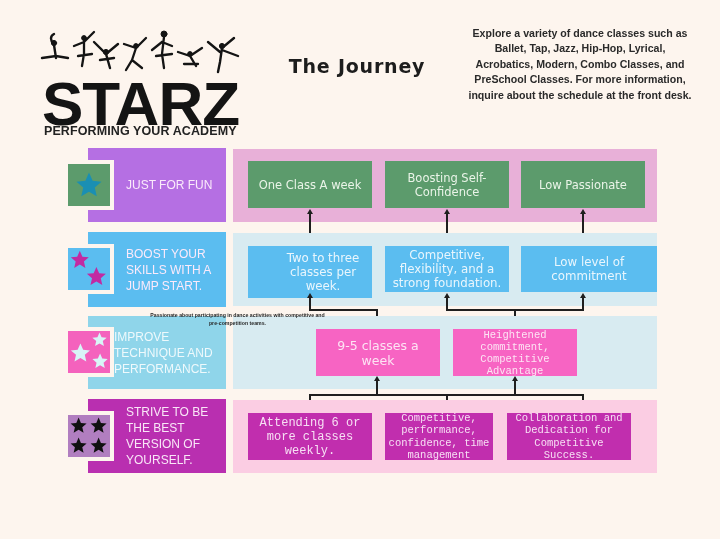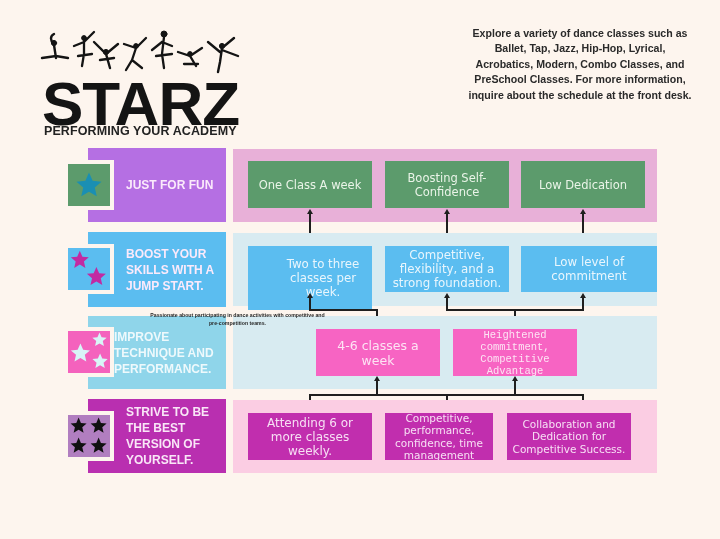--- a/index.html
+++ b/index.html
@@ -42,21 +42,21 @@
       font-weight: bold; font-size: 10.6px; line-height: 15.4px;
       color: #2a2a2a;
     }
 
     
     .label-box {
       left: 88px; width: 138px;
       display: flex; align-items: center;
       padding-left: 38px; padding-right: 4px;
       color: #fbeafb;
-      font-weight: bold; font-size: 12px; line-height: 16px;
+      font-weight: normal; font-size: 12px; line-height: 16px;
       text-transform: uppercase;
     }
     .icon-tile {
       left: 64px; width: 50px; height: 50px;
       border: 4px solid #fdf5ee;
       display: flex; align-items: center; justify-content: center;
     }
     .icon-tile svg { display: block; }
 
     
@@ -67,21 +67,21 @@
       display: flex; align-items: center; justify-content: center;
       text-align: center;
       color: #f3f8f3;
       font-family: "DejaVu Sans", sans-serif;
       font-size: 11.5px; line-height: 14px;
       padding: 0 3px; overflow: hidden;
     }
     .box.green { background: #5c9b6c; color: #eaf4e8; text-align: center; }
     .box.blue { background: #5bbdf0; color: #e9f6fd; font-size: 11.8px; }
     .box.pink { background: #f764c3; color: #fde4f4; }
-    .box.magenta { background: #c12eae; color: #f7dff4; font-size: 10.5px; line-height: 12.5px; }
+    .box.magenta { background: #c12eae; color: #f7dff4; font-size: 10.5px; line-height: 12.5px; font-family: Liberation Mono, monospace; }
 
     .line { background: #1f1f1f; }
     .arrow {
       width: 0; height: 0;
       border-left: 3px solid transparent; border-right: 3px solid transparent;
       border-bottom: 5px solid #1f1f1f;
     }
 
     .note {
       left: 145px; top: 311px; width: 185px;
@@ -117,55 +117,56 @@
 
       <circle cx="184" cy="18" r="2.6"></circle>
       <path d="M184 20 L182 34 L180 44 M182 24 L170 14 M184 20 L196 10 M184 22 L200 28" stroke-width="2.4" fill="none"></path>
     </g>
   </svg>
   <div class="abs logo-word">STARZ</div>
   <div class="abs logo-sub">PERFORMING YOUR ACADEMY</div>
 </div>
 
 <div class="abs title">
+  <div>The Journey</div>
 </div>
 
 <div class="abs desc">Explore a variety of dance classes such as Ballet, Tap, Jazz, Hip-Hop, Lyrical, Acrobatics, Modern, Combo Classes, and PreSchool Classes. For more information, inquire about the schedule at the front desk.</div>
 
 <div class="abs label-box" style="top:148px;height:74px;background:#b56fe3;">
   <span>JUST FOR FUN</span>
 </div>
 <div class="abs icon-tile" style="top:160px;background:#5c9b6c;">
   <svg width="30" height="30" viewBox="0 0 24 24">
     <polygon points="12,2 14.9,8.6 22,9.3 16.6,14 18.2,21 12,17.3 5.8,21 7.4,14 2,9.3 9.1,8.6" fill="#1a8fb3"></polygon>
   </svg>
 </div>
 <div class="abs panel" style="top:149px;height:73px;background:#e8b0d8;"></div>
 <div class="abs box green" style="left:248px;top:161px;width:124px;height:47px;">One Class A week</div>
 <div class="abs box green" style="left:385px;top:161px;width:124px;height:47px;">Boosting Self-Confidence</div>
-<div class="abs box green" style="left:521px;top:161px;width:124px;height:47px;">Low Dedication</div>
+<div class="abs box green" style="left:521px;top:161px;width:124px;height:47px;">Low Passionate</div>
 
 <div class="abs line" style="left:309px;top:213px;width:2px;height:34px;"></div>
 <div class="abs arrow" style="left:307px;top:209px;"></div>
 <div class="abs line" style="left:446px;top:213px;width:2px;height:34px;"></div>
 <div class="abs arrow" style="left:444px;top:209px;"></div>
 <div class="abs line" style="left:582px;top:213px;width:2px;height:34px;"></div>
 <div class="abs arrow" style="left:580px;top:209px;"></div>
 
 <div class="abs label-box" style="top:232px;height:75px;background:#5bbdf0;">
   <span>BOOST YOUR SKILLS WITH A JUMP START.</span>
 </div>
 <div class="abs icon-tile" style="top:244px;background:#5bbdf0;">
   <svg width="42" height="42" viewBox="0 0 42 42">
     <polygon transform="translate(1,1) scale(0.9)" points="12,2 14.9,8.6 22,9.3 16.6,14 18.2,21 12,17.3 5.8,21 7.4,14 2,9.3 9.1,8.6" fill="#c22aa2"></polygon>
     <polygon transform="translate(17,17) scale(0.95)" points="12,2 14.9,8.6 22,9.3 16.6,14 18.2,21 12,17.3 5.8,21 7.4,14 2,9.3 9.1,8.6" fill="#c22aa2"></polygon>
   </svg>
 </div>
 <div class="abs panel" style="top:233px;height:73px;background:#d8ebf1;"></div>
-<div class="abs box blue" style="left:248px;top:246px;width:124px;height:64px;padding-left:29px;">Two to three classes per week.</div>
+<div class="abs box blue" style="left:248px;top:246px;width:124px;height:52px;padding-left:29px;">Two to three classes per week.</div>
 <div class="abs box blue" style="left:385px;top:246px;width:124px;height:46px;">Competitive, flexibility, and a strong foundation.</div>
 <div class="abs box blue" style="left:521px;top:246px;width:136px;height:46px;">Low level of commitment</div>
 
 <div class="abs line" style="left:309px;top:297px;width:2px;height:14px;"></div>
 <div class="abs arrow" style="left:307px;top:293px;"></div>
 <div class="abs line" style="left:309px;top:309px;width:69px;height:2px;"></div>
 <div class="abs line" style="left:376px;top:309px;width:2px;height:21px;"></div>
 
 <div class="abs line" style="left:446px;top:297px;width:2px;height:14px;"></div>
 <div class="abs arrow" style="left:444px;top:293px;"></div>
@@ -179,21 +180,21 @@
 </div>
 <div class="abs icon-tile" style="top:327px;background:#f462bd;">
   <svg width="44" height="44" viewBox="0 0 44 44">
     <polygon transform="translate(24,0) scale(0.75)" points="12,2 14.9,8.6 22,9.3 16.6,14 18.2,21 12,17.3 5.8,21 7.4,14 2,9.3 9.1,8.6" fill="#d8f5f7"></polygon>
     <polygon transform="translate(1,11) scale(1.0)" points="12,2 14.9,8.6 22,9.3 16.6,14 18.2,21 12,17.3 5.8,21 7.4,14 2,9.3 9.1,8.6" fill="#d8f5f7"></polygon>
     <polygon transform="translate(24,22) scale(0.8)" points="12,2 14.9,8.6 22,9.3 16.6,14 18.2,21 12,17.3 5.8,21 7.4,14 2,9.3 9.1,8.6" fill="#d8f5f7"></polygon>
   </svg>
 </div>
 <div class="abs panel" style="top:316px;height:73px;background:#d8ebf1;"></div>
 <div class="abs note">Passionate about participating in dance activities with competitive and pre-competition teams.</div>
-<div class="abs box pink" style="left:316px;top:329px;width:124px;height:47px;font-size:12.5px;line-height:15px;">4-6 classes a week</div>
+<div class="abs box pink" style="left:316px;top:329px;width:124px;height:47px;font-size:12.5px;line-height:15px;">9-5 classes a week</div>
 <div class="abs box pink" style="left:453px;top:329px;width:124px;height:47px;font-size:10.5px;line-height:12px;font-family:Liberation Mono, monospace;">Heightened commitment, Competitive Advantage</div>
 
 <div class="abs line" style="left:376px;top:380px;width:2px;height:16px;"></div>
 <div class="abs arrow" style="left:374px;top:376px;"></div>
 <div class="abs line" style="left:514px;top:380px;width:2px;height:16px;"></div>
 <div class="abs arrow" style="left:512px;top:376px;"></div>
 <div class="abs line" style="left:309px;top:394px;width:275px;height:2px;"></div>
 <div class="abs line" style="left:309px;top:394px;width:2px;height:20px;"></div>
 <div class="abs line" style="left:446px;top:394px;width:2px;height:20px;"></div>
 <div class="abs line" style="left:582px;top:394px;width:2px;height:20px;"></div>

